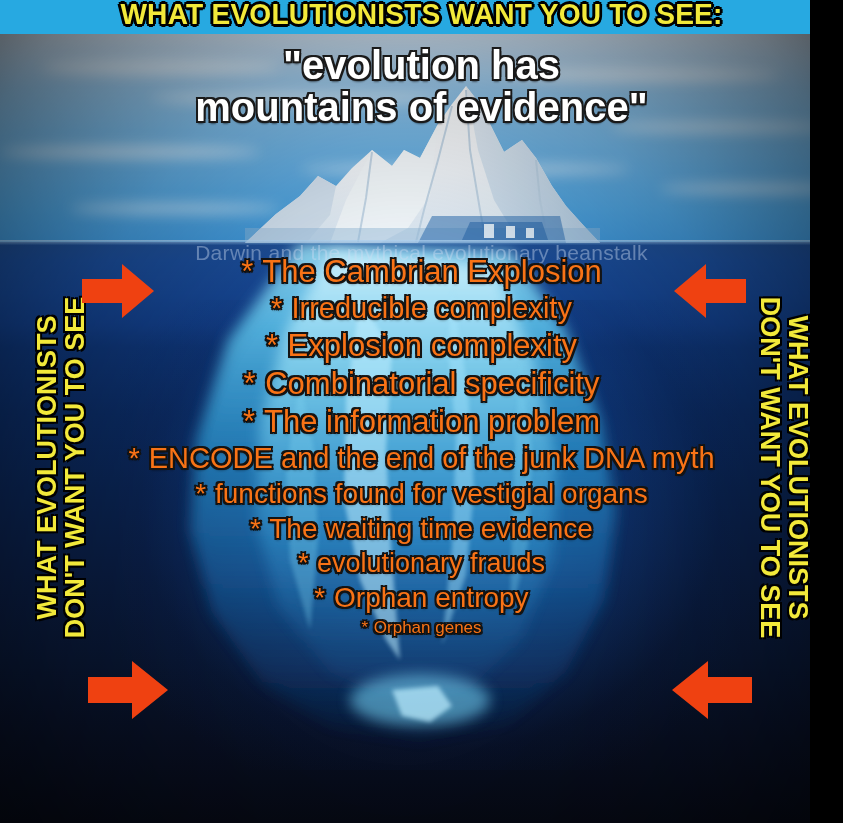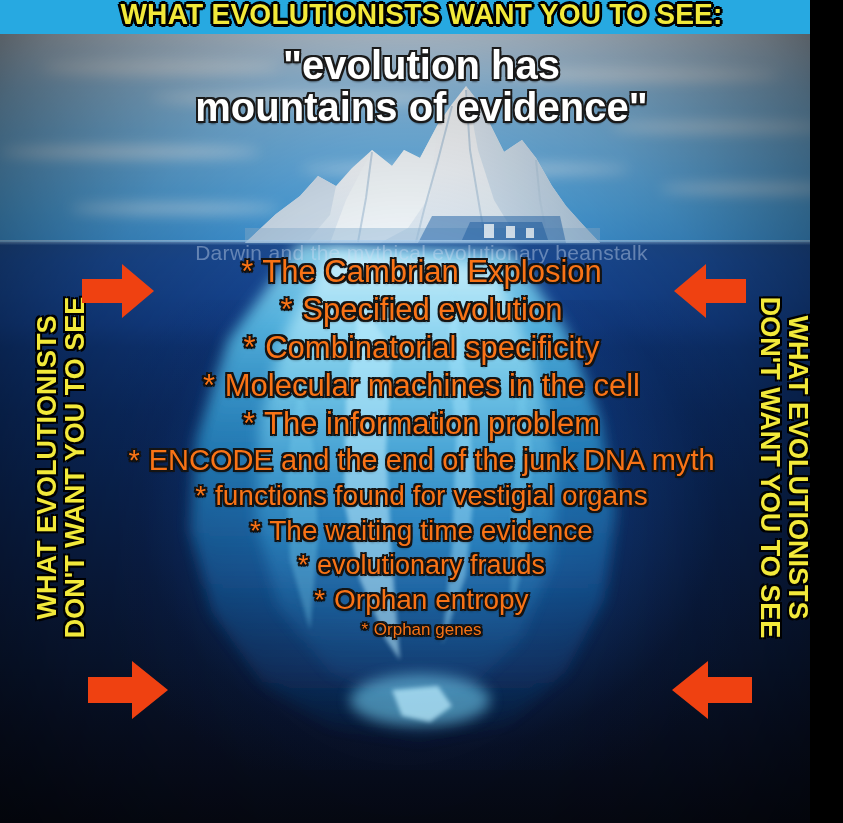--- a/index.html
+++ b/index.html
@@ -321,23 +321,23 @@
 
   <div class="quote" style="color: rgb(255, 255, 255);">
     <span>"evolution has</span>
     <span>mountains of evidence"</span>
   </div>
 
   <div class="watermark">Darwin and the mythical evolutionary beanstalk</div>
 
   <div class="berg-list" id="berg-list">
       <div class="li" style="font-size: 31px;"><span class="ast">*</span> <span>The Cambrian Explosion</span></div>
-      <div class="li" style="font-size: 31px;"><span class="ast">*</span> <span>Specified evolution</span></div>
+      <div class="li" style="font-size: 29px;"><span class="ast">*</span> <span>Irreducible complexity</span></div>
+      <div class="li" style="font-size: 31px;"><span class="ast">*</span> <span>Explosion complexity</span></div>
       <div class="li" style="font-size: 31px;"><span class="ast">*</span> <span>Combinatorial specificity</span></div>
-      <div class="li" style="font-size: 31px;"><span class="ast">*</span> <span>Molecular machines in the cell</span></div>
       <div class="li" style="font-size: 31px; text-align: center;"><span class="ast">*</span> <span>The information problem</span></div>
       <div class="li" style="font-size: 29px;"><span class="ast">*</span> <span>ENCODE and the end of the junk DNA myth</span></div>
       <div class="li" style="font-size: 28px;"><span class="ast">*</span> <span>functions found for vestigial organs</span></div>
       <div class="li" style="font-size: 28px;"><span class="ast">*</span> <span>The waiting time evidence</span></div>
       <div class="li" style="font-size: 27px;"><span class="ast">*</span> <span>evolutionary frauds</span></div>
       <div class="li" style="font-size: 28px;"><span class="ast">*</span> <span>Orphan entropy</span></div>
       <div class="li" style="font-size: 17px;"><span class="ast">*</span> <span>Orphan genes</span></div>
     </div>
 
   <div class="side" id="side-left" style="color: rgb(242, 233, 58);">

